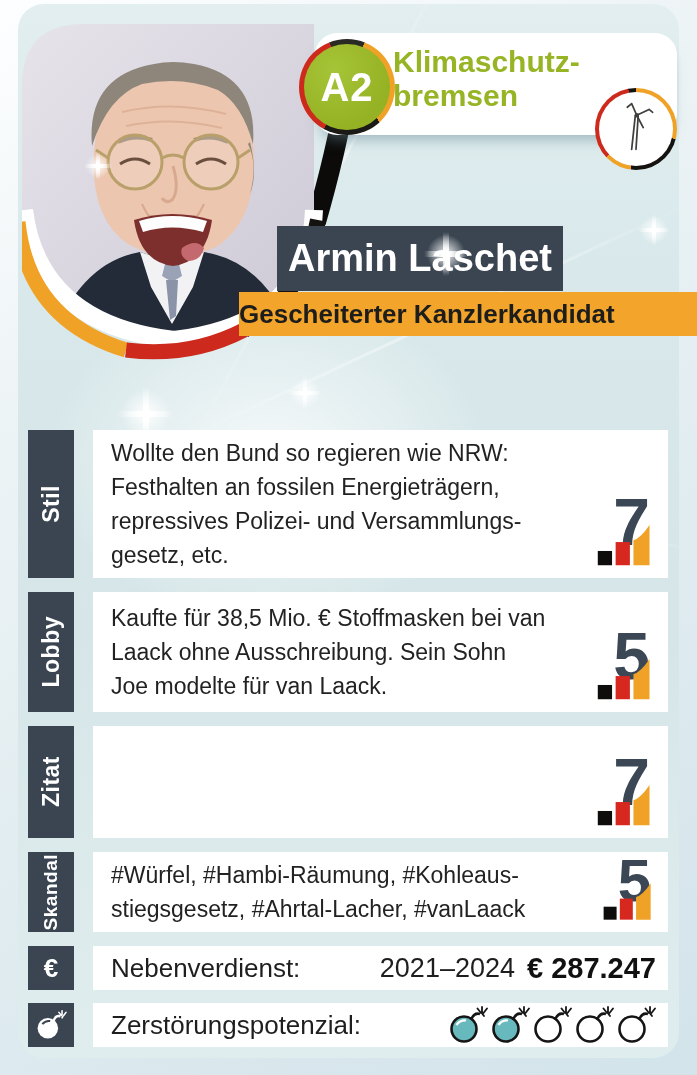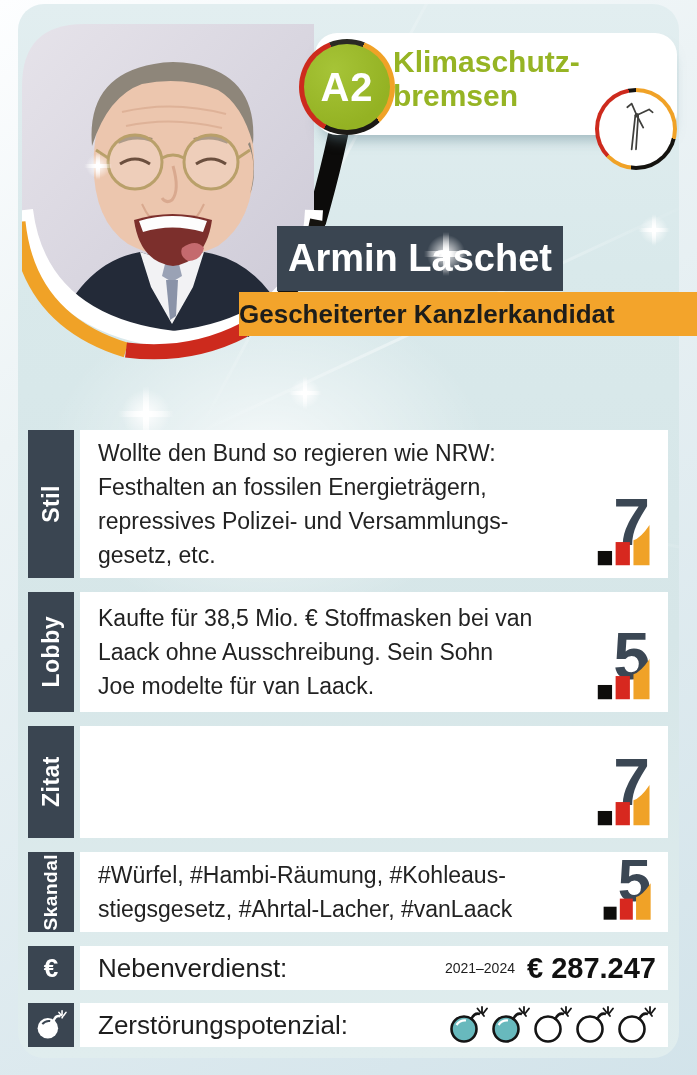--- a/index.html
+++ b/index.html
@@ -50,35 +50,35 @@
   .subplate{position:absolute;left:239px;top:292px;width:463px;height:44px;background:#f3a42b;z-index:30;
     display:flex;align-items:center;justify-content:flex-start;}
   .subplate span{color:#1d1d1b;font-size:26px;font-weight:600;}
 
   
   .rows{position:absolute;left:28px;top:430px;width:640px;z-index:20;}
   .row{display:flex;margin-bottom:14px;}
   .row-label{width:46px;background:#3a4551;flex:0 0 46px;display:flex;align-items:center;justify-content:center;}
   .vlabel{writing-mode:vertical-rl;transform:rotate(180deg);color:#fff;font-weight:700;font-size:23px;letter-spacing:.5px;}
   .row-skandal .vlabel{font-size:19px;}
-  .row-content{flex:1;background:#fff;margin-left:6px;position:relative;display:flex;align-items:center;
+  .row-content{flex:1;background:#fff;margin-left:19px;position:relative;display:flex;align-items:center;
     padding:4px 80px 4px 18px;}
   .row-text{margin:0;font-size:23px;line-height:34px;color:#222;white-space:pre-line;}
   .row-stil{height:148px;}
   .row-lobby{height:120px;}
   .row-zitat{height:112px;}
   .row-skandal{height:80px;}
   .score{position:absolute;right:6px;bottom:6px;}
   .score-num{font-family:"Liberation Sans","DejaVu Sans",sans-serif;font-weight:800;font-size:74px;fill:#3b4754;}
 
   .row-small{height:44px;margin-bottom:13px;}
   .row-small .row-label{font-size:26px;color:#fff;font-weight:700;}
   .row-small .row-content{padding:0 12px 0 18px;}
   .income-title,.destr-title{font-size:26px;color:#1e1e1e;}
-  .income-period{margin-left:auto;font-size:14px;color:#1e1e1e;text-align:center;}
+  .income-period{margin-left:auto;font-size:27px;color:#1e1e1e;text-align:center;}
   .income-amount{font-size:29px;font-weight:800;color:#111;margin-left:12px;}
   .bomb-strip{margin-left:auto;display:flex;gap:2px;align-items:center;}
   .bomb .body{fill:#fff;}
   .bomb.filled .body{fill:#68b9bd;}
 </style>
 </head>
 <body>
 
 <div class="stage">
   <div class="card-bg">

